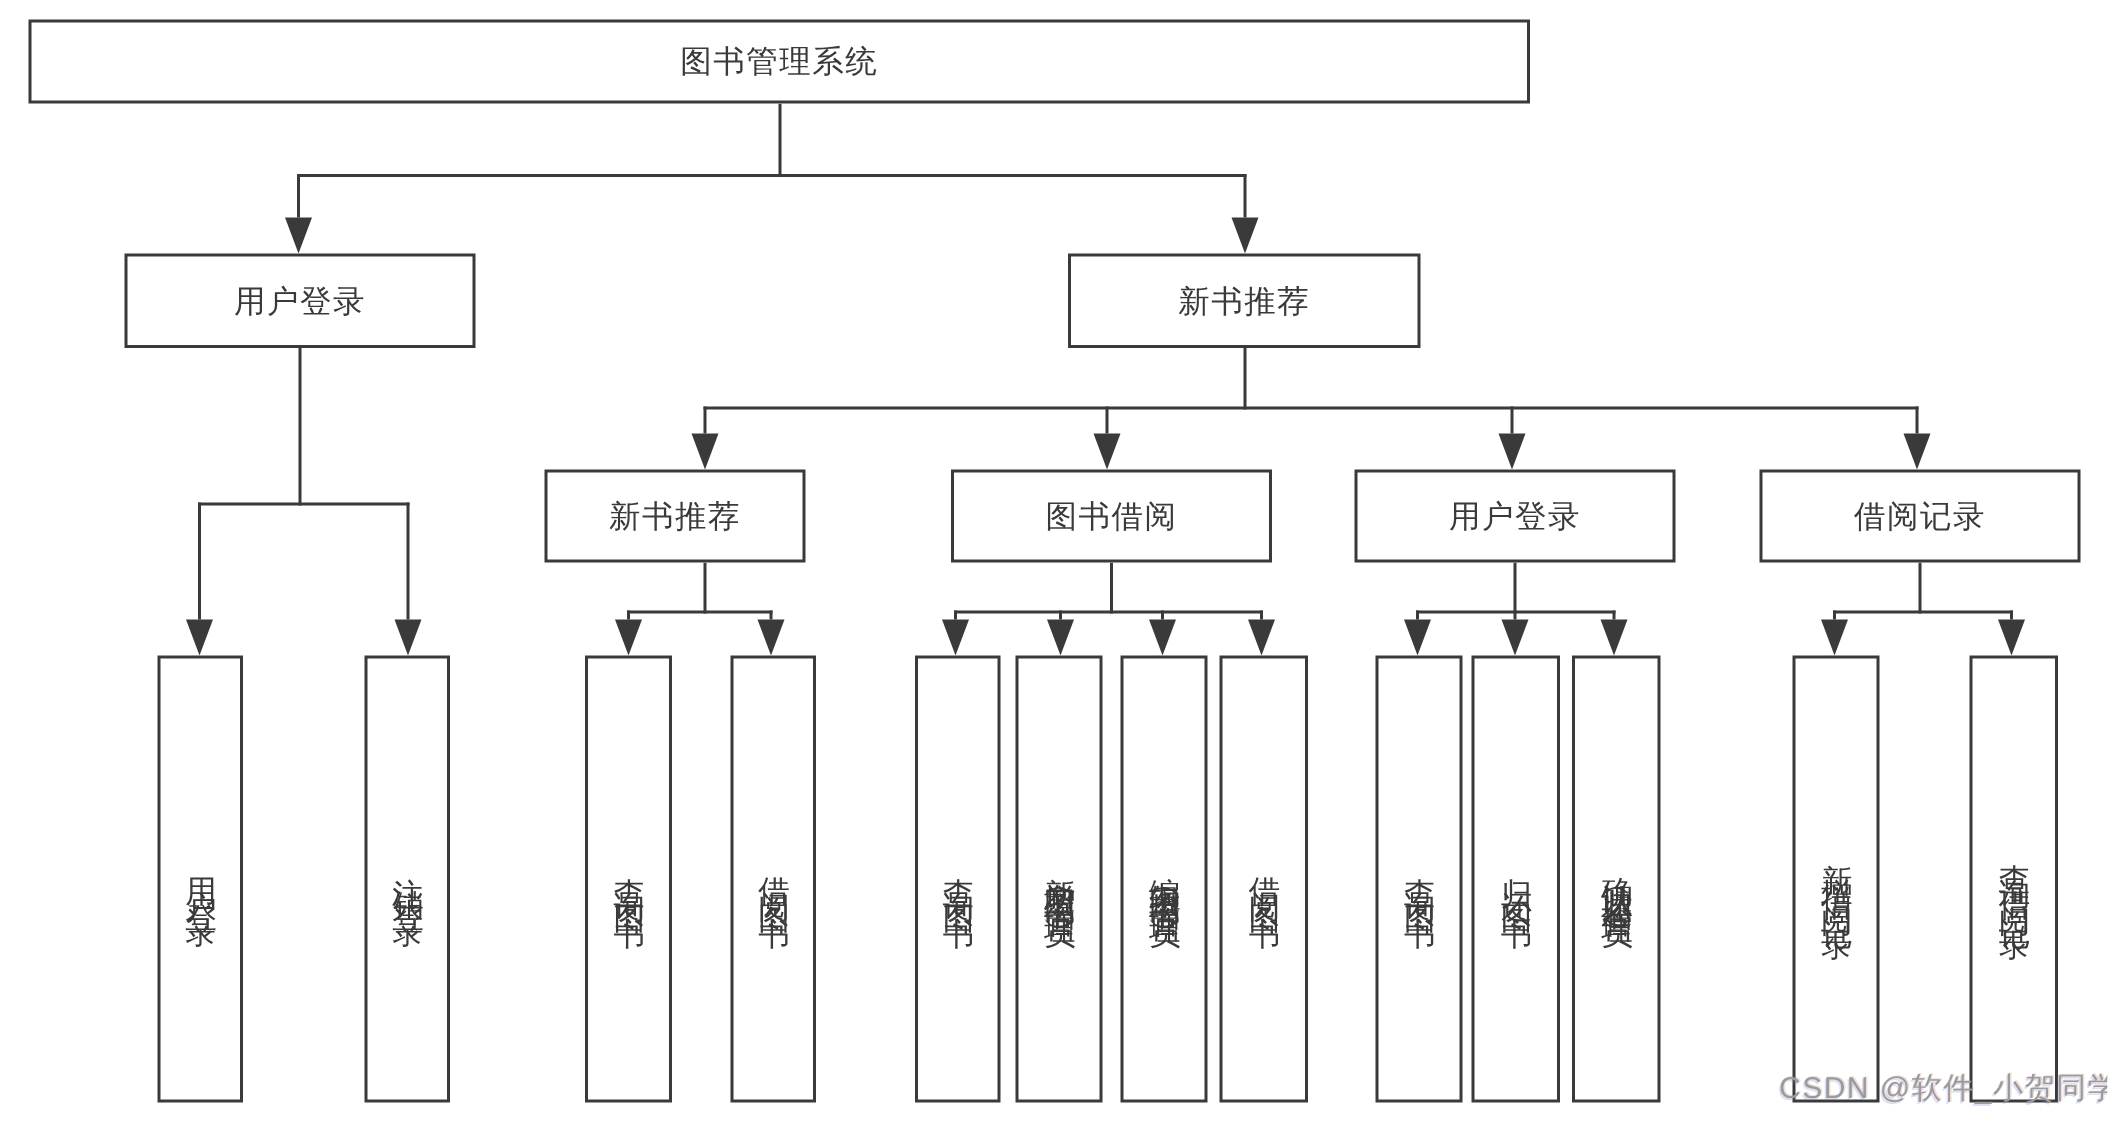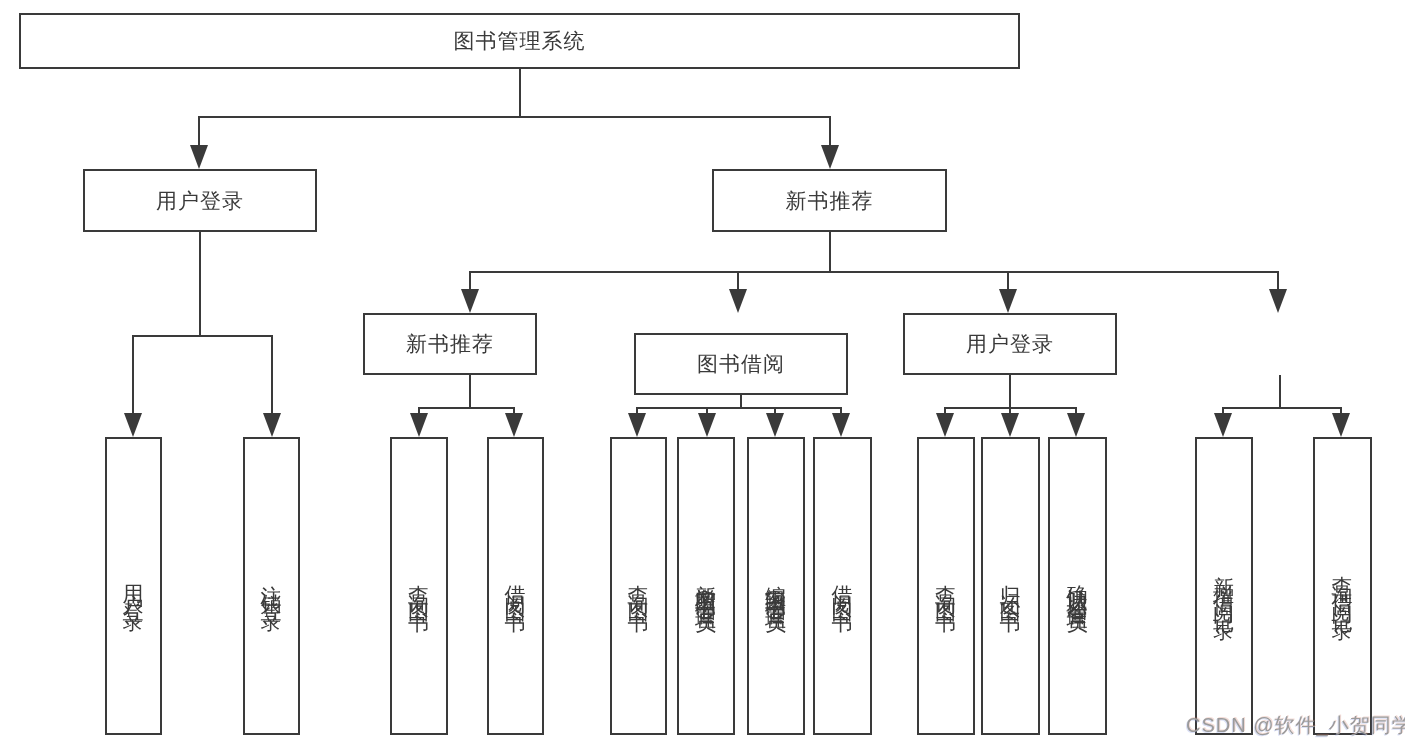--- a/index.html
+++ b/index.html
@@ -122,25 +122,28 @@
   <div class="hbox" style="left:83px; top:169px; width:234px; height:63px;">
     <span>用户登录</span>
   </div>
   <div class="hbox" style="left:712px; top:169px; width:235px; height:63px;">
     <span>新书推荐</span>
   </div>
 
   <div class="hbox" style="left:363px; top:313px; width:174px; height:62px;">
     <span>新书推荐</span>
   </div>
-  <div class="hbox" style="left:634px; top:313px; width:214px; height:62px;margin-top:20px;">
+  <div class="hbox" style="left:634px; top:313px; width:214px; height:62px;">
     <span>图书借阅</span>
   </div>
   <div class="hbox" style="left:903px; top:313px; width:214px; height:62px;">
     <span>用户登录</span>
+  </div>
+  <div class="hbox" style="left:1173px; top:313px; width:214px; height:62px;">
+    <span>借阅记录</span>
   </div>
 
   <div class="vbox" style="left:105px; top:437px; width:57px; height:298px;">
     <span>用户登录</span>
   </div>
   <div class="vbox" style="left:243px; top:437px; width:57px; height:298px;">
     <span>注销登录</span>
   </div>
 
   <div class="vbox" style="left:390px; top:437px; width:58px; height:298px;">

